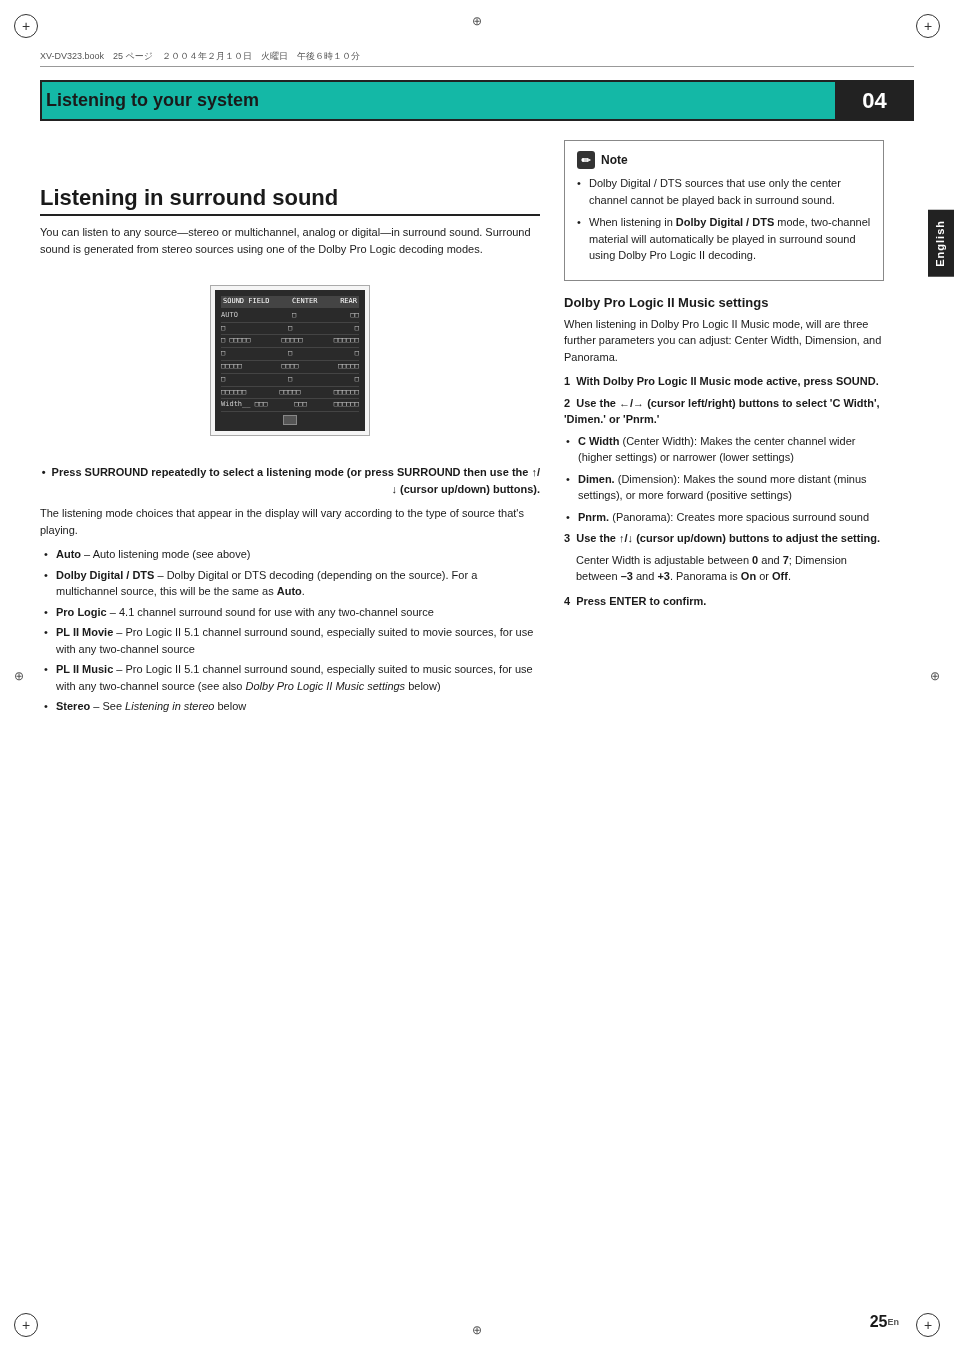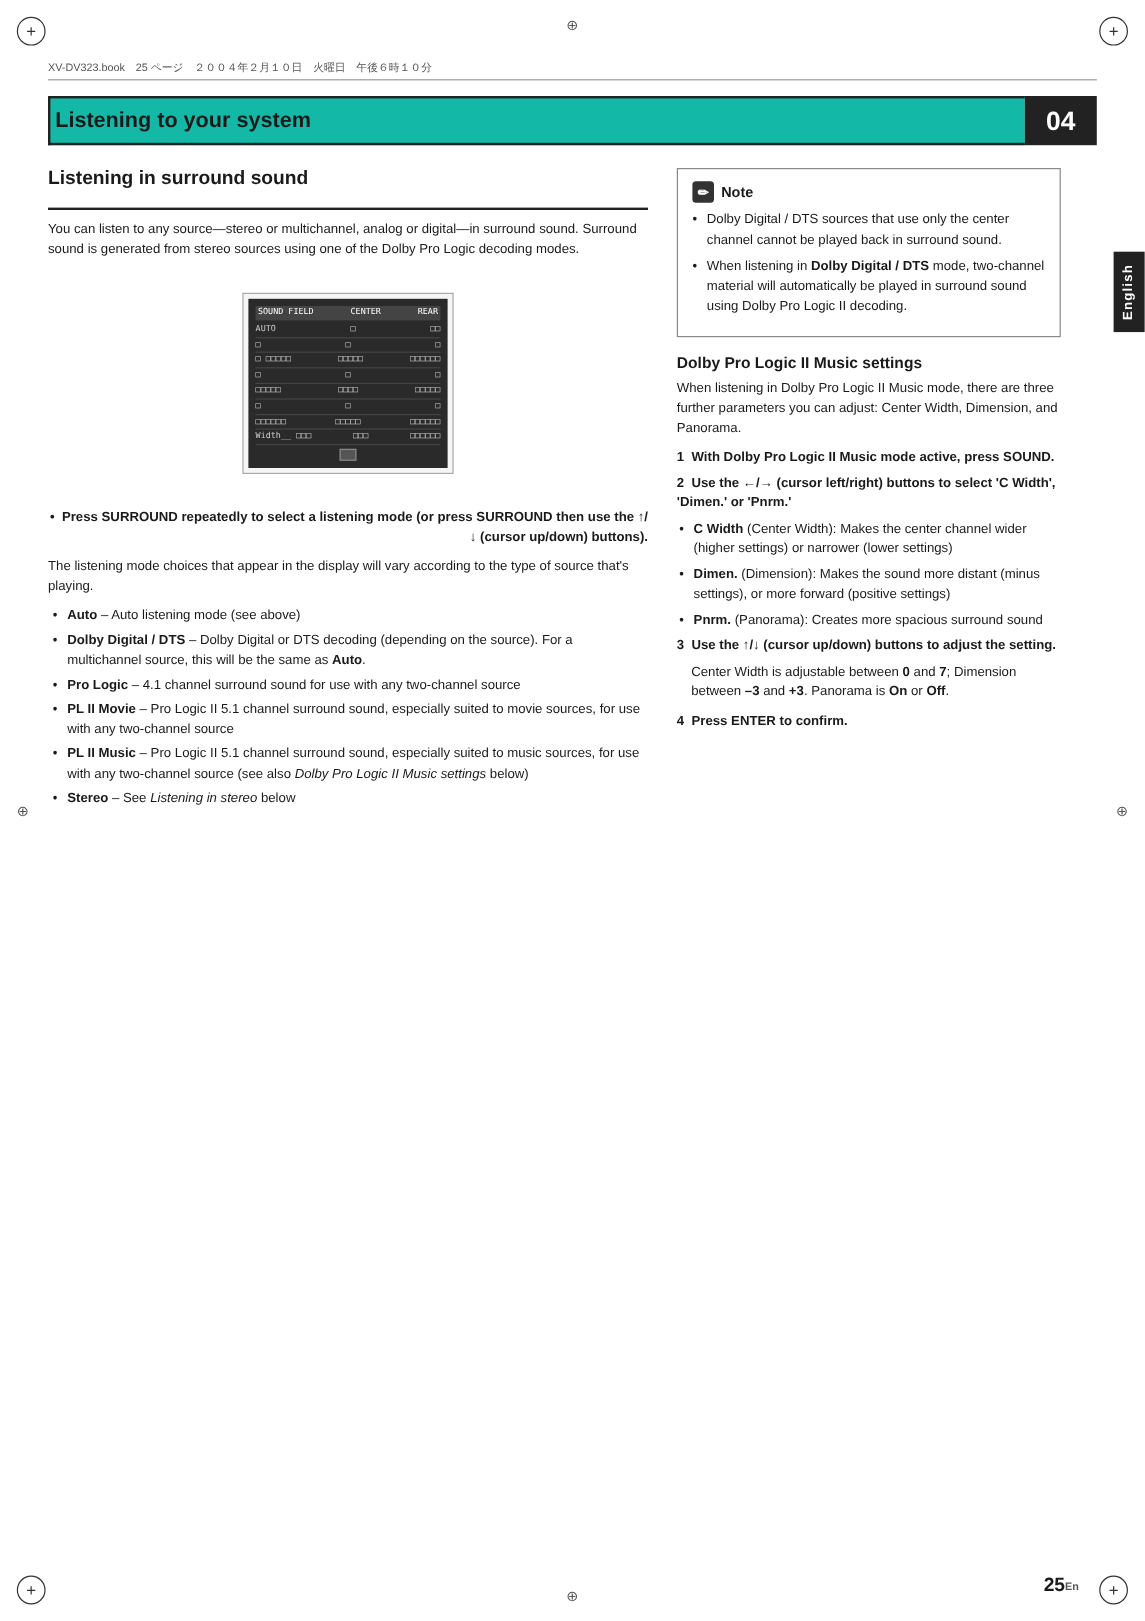--- a/index.html
+++ b/index.html
@@ -61,21 +61,21 @@
       border: 2px solid #222;
       border-right: none;
       padding: 8px 4px;
       font-size: 18px;
       font-weight: bold;
       background: #14b8a6;
       display: flex;
       align-items: center;
     }
     .chapter-number-box {
-      width: 60px;
+      width: 79px;
       background: #222;
       color: #fff;
       display: flex;
       align-items: center;
       justify-content: center;
       font-size: 22px;
       font-weight: bold;
     }
 
     
@@ -112,37 +112,38 @@
       padding-top: 10px;
     }
 
     
     .right-col {
       width: 320px;
       padding-top: 10px;
     }
 
     .section-title {
-      font-size: 16px;
+      font-size: 22px;
       font-weight: bold;
       margin-bottom: 8px;
       border-bottom: 2px solid #222;
-      padding-bottom: 15px;
+      padding-bottom: 3px;
+      margin-top: 45px;
     }
 
     .body-text {
       font-size: 11px;
       line-height: 1.5;
       margin-bottom: 8px;
     }
 
     
     .display-image {
       margin: 28px auto;
-      width: 176px;
+      width: 160px;
       border: 1px solid #aaa;
       background: #f5f5f5;
       padding: 4px;
     }
     .display-screen {
       background: #2a2a2a;
       color: #ccc;
       font-size: 7px;
       font-family: monospace;
       padding: 6px;
@@ -413,21 +414,21 @@
         <span>Note</span>
       </div>
       <ul class="note-list">
         <li>Dolby Digital / DTS sources that use only the center channel cannot be played back in surround sound.</li>
         <li>When listening in <b>Dolby Digital / DTS</b> mode, two-channel material will automatically be played in surround sound using Dolby Pro Logic II decoding.</li>
       </ul>
     </div>
 
     <div class="subsection">
       <div class="subsection-title">Dolby Pro Logic II Music settings</div>
-      <p class="body-text">When listening in Dolby Pro Logic II Music mode, there are three further parameters you can adjust: Center Width, Dimension, and Panorama.</p>
+      <p class="body-text">When listening in Dolby Pro Logic II Music mode, will are three further parameters you can adjust: Center Width, Dimension, and Panorama.</p>
 
       <p class="step-line">
         <span class="step-num">1&nbsp;&nbsp;</span><b>With Dolby Pro Logic II Music mode active, press SOUND.</b>
       </p>
 
       <p class="step-line">
         <span class="step-num">2&nbsp;&nbsp;</span><b>Use the ←/→ (cursor left/right) buttons to select 'C Width', 'Dimen.' or 'Pnrm.'</b>
       </p>
       <ul class="sub-bullet-list">
         <li><b>C Width</b> (Center Width): Makes the center channel wider (higher settings) or narrower (lower settings)</li>

